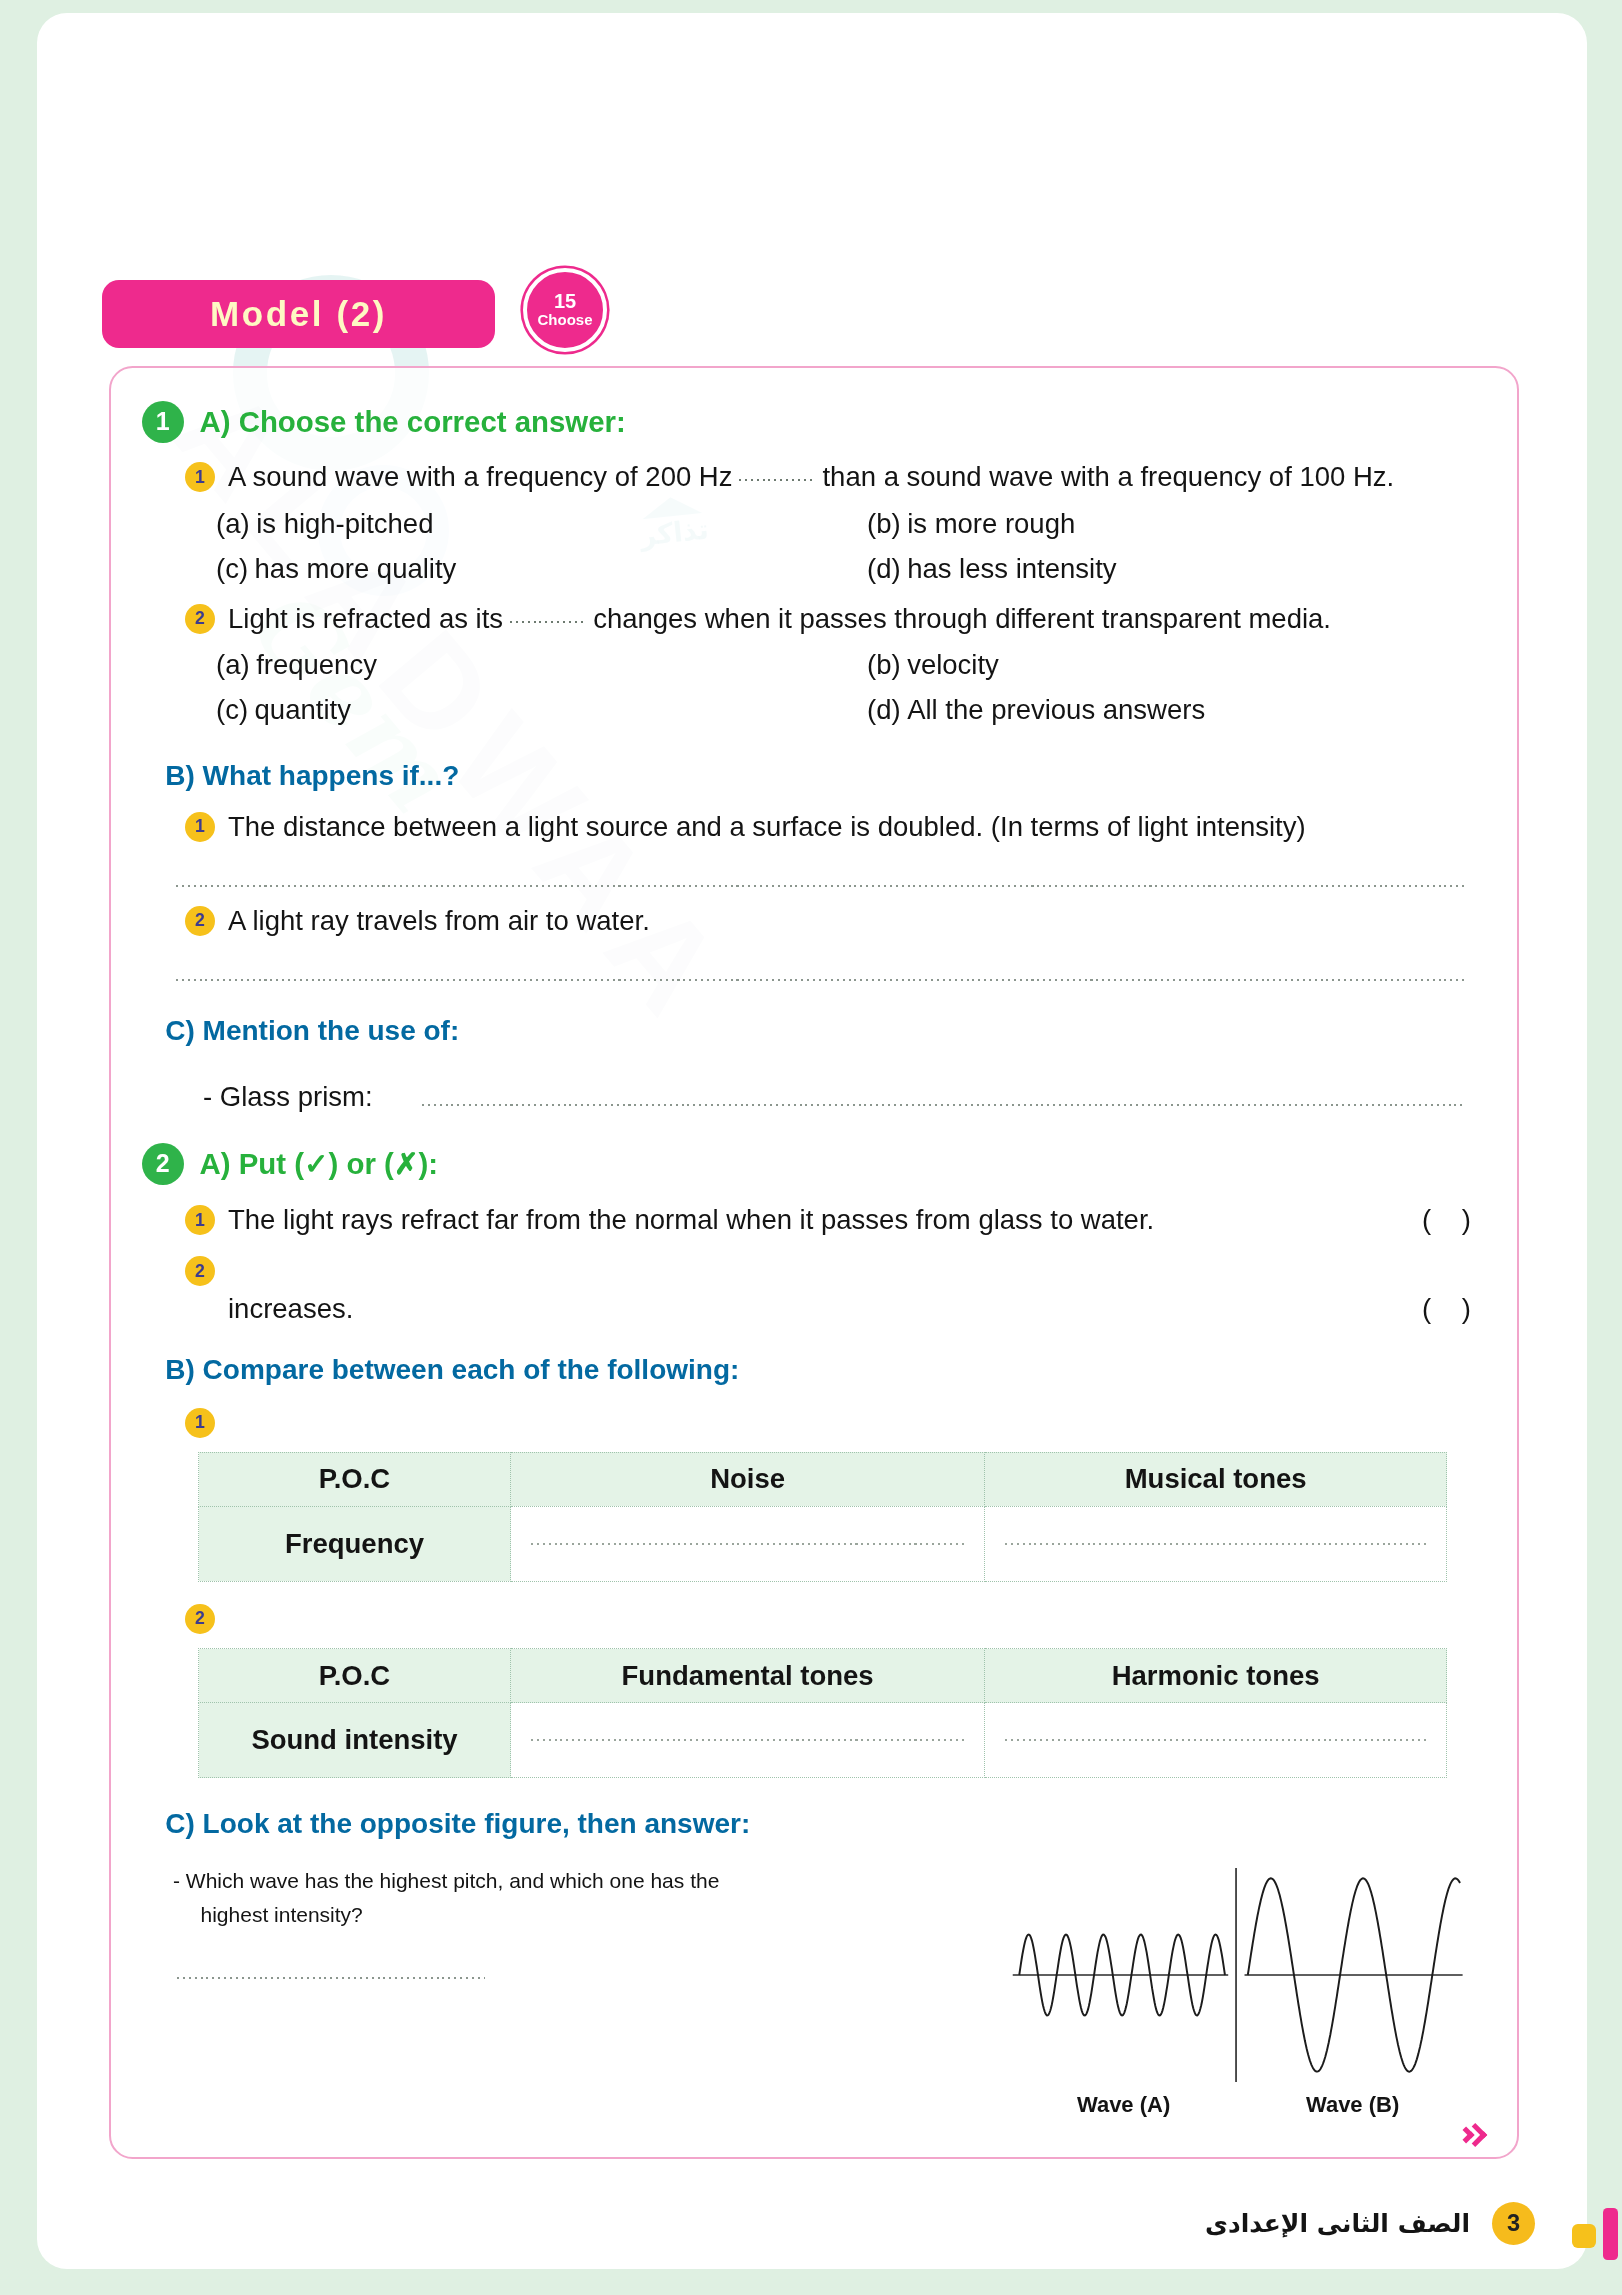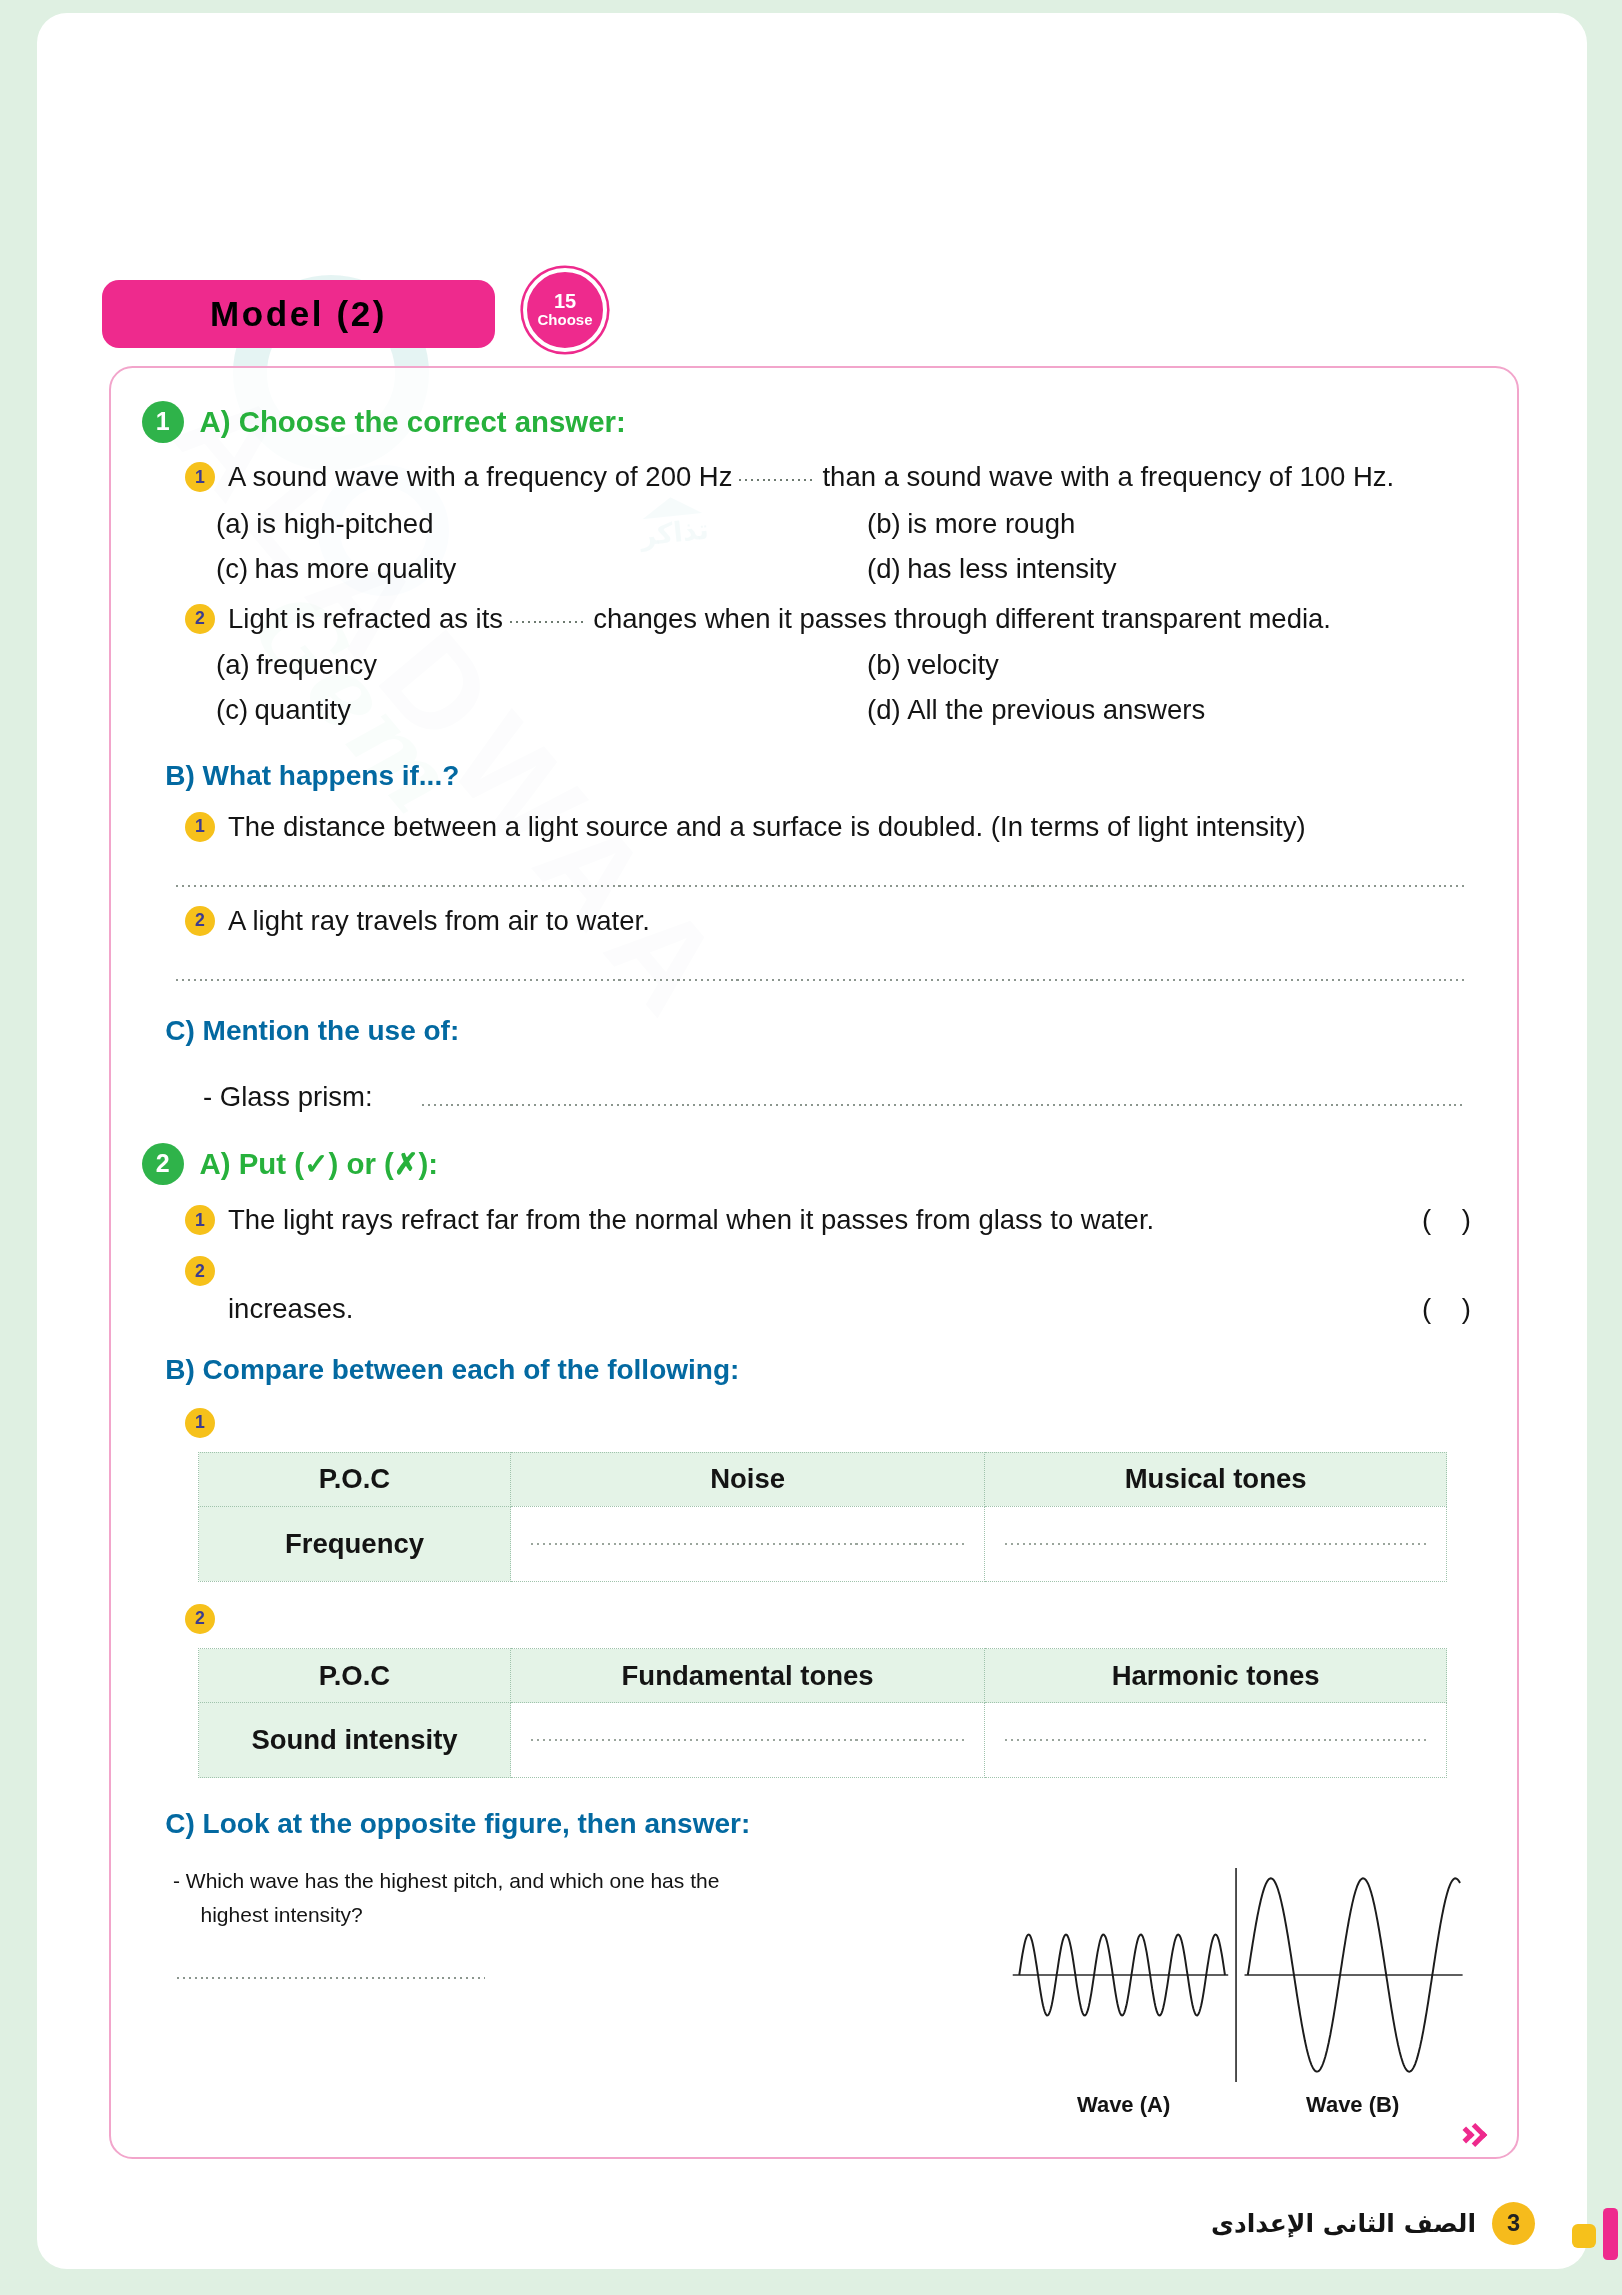--- a/index.html
+++ b/index.html
@@ -15,21 +15,21 @@
     font-family:"DejaVu Serif",serif;font-style:italic;font-weight:bold;font-size:98px;color:rgba(110,195,150,0.22);z-index:0;}
   .wm-swirl{position:absolute;left:196px;top:262px;width:196px;height:196px;border:34px solid rgba(170,220,214,0.30);border-radius:50%;z-index:0;}
   .wm-swirl2{position:absolute;left:281px;top:452px;width:131px;height:131px;border:22px solid rgba(150,195,230,0.22);border-radius:50%;z-index:0;}
   .wm-side{position:absolute;left:602px;top:484px;z-index:0;text-align:center;transform:rotate(-6deg);}
   .wm-side-cap{width:0;height:0;margin:0 auto;border-left:30px solid transparent;border-right:30px solid transparent;border-bottom:19.6px solid rgba(90,180,185,0.30);}
   .wm-side-ar{font-family:"DejaVu Sans",sans-serif;font-size:27.5px;font-weight:bold;color:rgba(70,160,170,0.32);}
 
   
   .model-bar{position:absolute;left:65px;top:267px;width:393px;height:68px;background:#ee2a8d;border-radius:17px;
     display:flex;align-items:center;justify-content:center;z-index:2;}
-  .model-title{color:#000000;font-size:35px;font-weight:bold;letter-spacing:2.6px;}
+  .model-title{color:#fef9c3;font-size:35px;font-weight:bold;letter-spacing:2.6px;}
   .marks-badge{position:absolute;left:486px;top:255px;width:84px;height:84px;border-radius:50%;background:#ee2a8d;
     border:4.6px solid #fff;box-shadow:0 0 0 2.6px #ee2a8d;display:flex;flex-direction:column;align-items:center;justify-content:center;color:#fff;z-index:2;}
   .marks-num{font-size:20px;font-weight:bold;line-height:1;}
   .marks-label{font-size:15px;font-weight:bold;line-height:1.25;}
 
   
   .content{position:absolute;left:72px;right:68px;top:353px;bottom:110px;border:2.6px solid #f2a5cb;border-radius:23.6px;
     background:rgba(255,255,255,0.82);padding:29px 46px 15.7px 36px;z-index:1;}
 
   .sec-row{display:flex;align-items:center;gap:15.7px;margin:3.9px 0 0 -5.2px;}
@@ -77,21 +77,21 @@
   .figq{flex:1;font-size:21px;line-height:1.6;}
   .figq .indent{margin-left:27.5px;}
   .figure{width:458px;flex:0 0 auto;margin-right:3.9px;}
   .wave{fill:none;stroke:#1c1c1c;stroke-width:3;}
   .axis{stroke:#2a2a2a;stroke-width:2;}
   .divider{stroke-width:2.5;}
   .wavelabels{display:flex;margin-top:3.9px;}
   .wavelabels span{width:50%;text-align:center;font-size:22px;font-weight:600;}
 
   
-  .footer{position:absolute;right:52px;bottom:23.6px;display:flex;align-items:center;gap:16px;z-index:2;}
+  .footer{position:absolute;right:52px;bottom:23.6px;display:flex;align-items:center;gap:22px;z-index:2;}
   .footer-ar{font-family:"DejaVu Sans",sans-serif;font-size:25px;font-weight:bold;direction:rtl;}
   .page-circle{width:43px;height:43px;border-radius:50%;background:#f6bb1c;color:#222;font-size:23.6px;font-weight:bold;
     display:flex;align-items:center;justify-content:center;}
   .deco-yellow{position:absolute;right:27.5px;bottom:47px;width:23.6px;height:23.6px;background:#f6c11b;border-radius:5.9px;z-index:2;}
   .deco-pink{position:absolute;right:5.2px;bottom:35px;width:14.4px;height:52px;background:#ee2a8d;border-radius:4.6px;z-index:2;}
   .chev{position:absolute;right:115px;bottom:128px;width:11.8px;height:11.8px;border-right:5.2px solid #ee2a8d;border-bottom:5.2px solid #ee2a8d;
     transform:rotate(-45deg);z-index:2;}
   .chev::after{content:"";position:absolute;left:3.9px;top:3.9px;width:11.8px;height:11.8px;border-right:5.2px solid #ee2a8d;border-bottom:5.2px solid #ee2a8d;}
 </style>
 </head>

